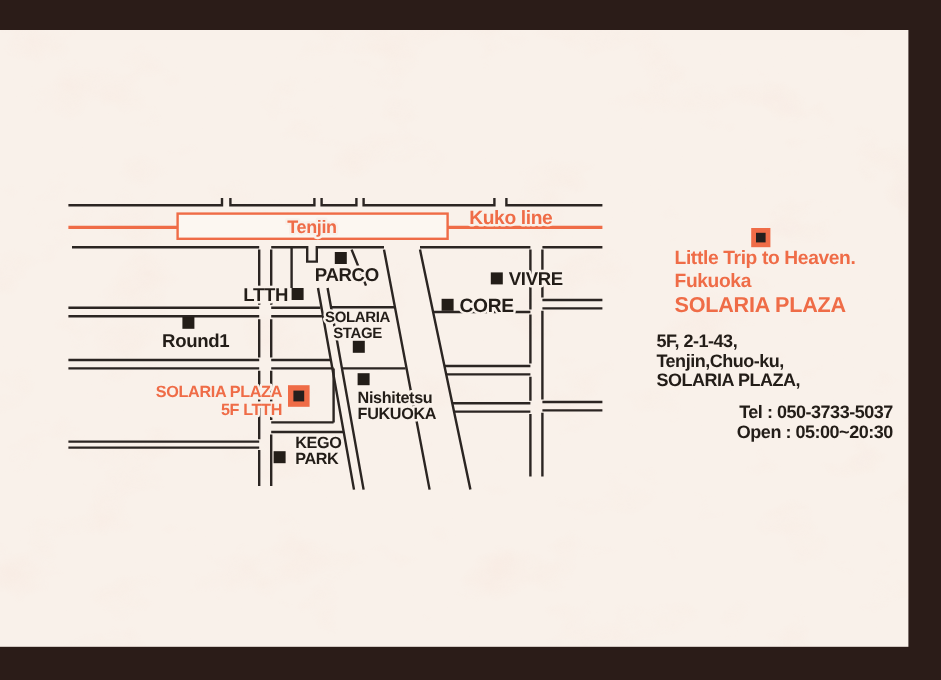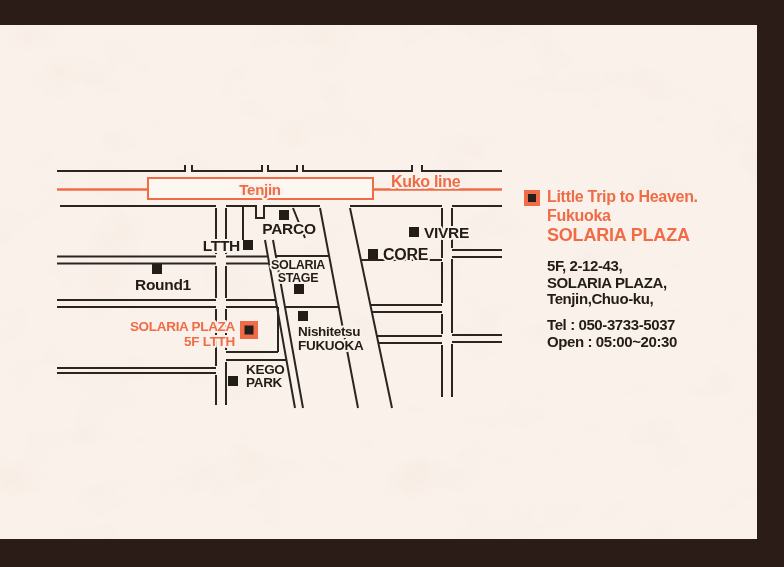--- a/index.html
+++ b/index.html
@@ -17,31 +17,31 @@
   
   .mlabel{
     font-family:"Liberation Sans","DejaVu Sans",sans-serif;
     font-weight:bold;fill:#231d18;letter-spacing:-0.3px;
     paint-order:stroke;stroke:#f9f1ea;stroke-width:4px;stroke-linejoin:round;
   }
   .mlabel.orange{fill:#ef6c47;}
 
   
   .info{position:absolute;left:524px;top:187px;width:220px;color:#231d18;}
-  .info-head{display:flex;align-items:flex-start;}
+  .info-head{display:flex;align-items:center;flex-direction:column;}
   .dest-marker{
     flex:0 0 auto;width:16px;height:16px;margin-top:3px;background:#ef6c47;
     display:flex;align-items:center;justify-content:center;
   }
   .dest-marker .inner{width:8px;height:8px;background:#241f1d;}
   .titles{margin-left:7px;color:#ef6c47;font-weight:bold;letter-spacing:-0.3px;}
   .titles .t1,.titles .t2{font-size:16px;line-height:19px;}
   .titles .t3{font-size:18px;line-height:20px;letter-spacing:-0.2px;}
   .addr{margin:13px 0 0 23px;font-size:15px;line-height:16.5px;font-weight:bold;letter-spacing:-0.4px;}
-  .contact{margin:8px 0 0 23px;font-size:15px;line-height:17px;font-weight:bold;letter-spacing:-0.4px;}
+  .contact{margin:8px 0 0 23px;font-size:15px;line-height:17px;font-weight:bold;letter-spacing:-0.4px;text-align:right;}
 </style>
 </head>
 <body>
 
 <div id="root">
 
   <div class="paper"></div>
 
   <svg class="map" viewBox="0 0 784 567">
     <defs>
@@ -151,23 +151,23 @@
       <span class="dest-marker">
         <span class="inner"></span>
       </span>
       <div class="titles">
         <div class="t1">Little Trip to Heaven.</div>
         <div class="t2">Fukuoka</div>
         <div class="t3">SOLARIA PLAZA</div>
       </div>
     </div>
     <div class="addr">
-      <div>5F, 2-12-43,</div>
+      <div>5F, 2-1-43,</div>
+      <div>Tenjin,Chuo-ku,</div>
       <div>SOLARIA PLAZA,</div>
-      <div>Tenjin,Chuo-ku,</div>
     </div>
     <div class="contact">
       <div>Tel : 050-3733-5037</div>
       <div>Open : 05:00~20:30</div>
     </div>
   </div>
 
 </div>
 
 </body></html>

